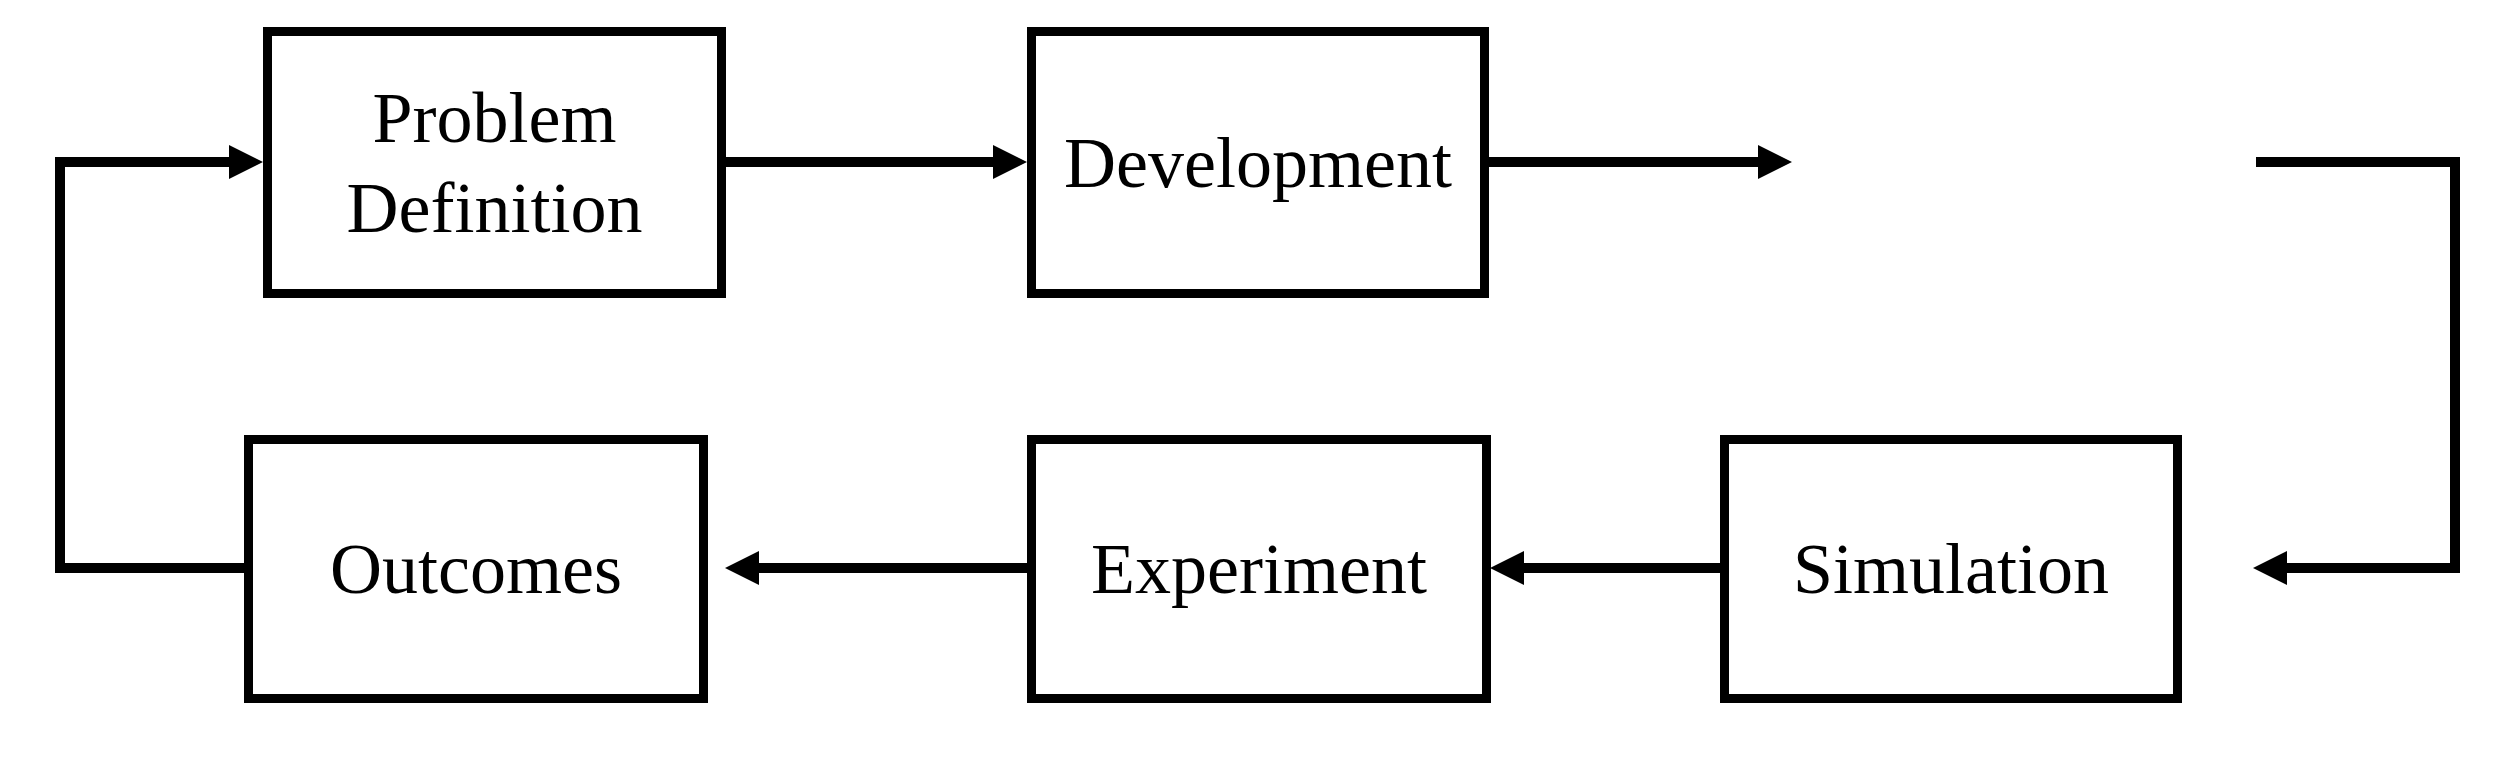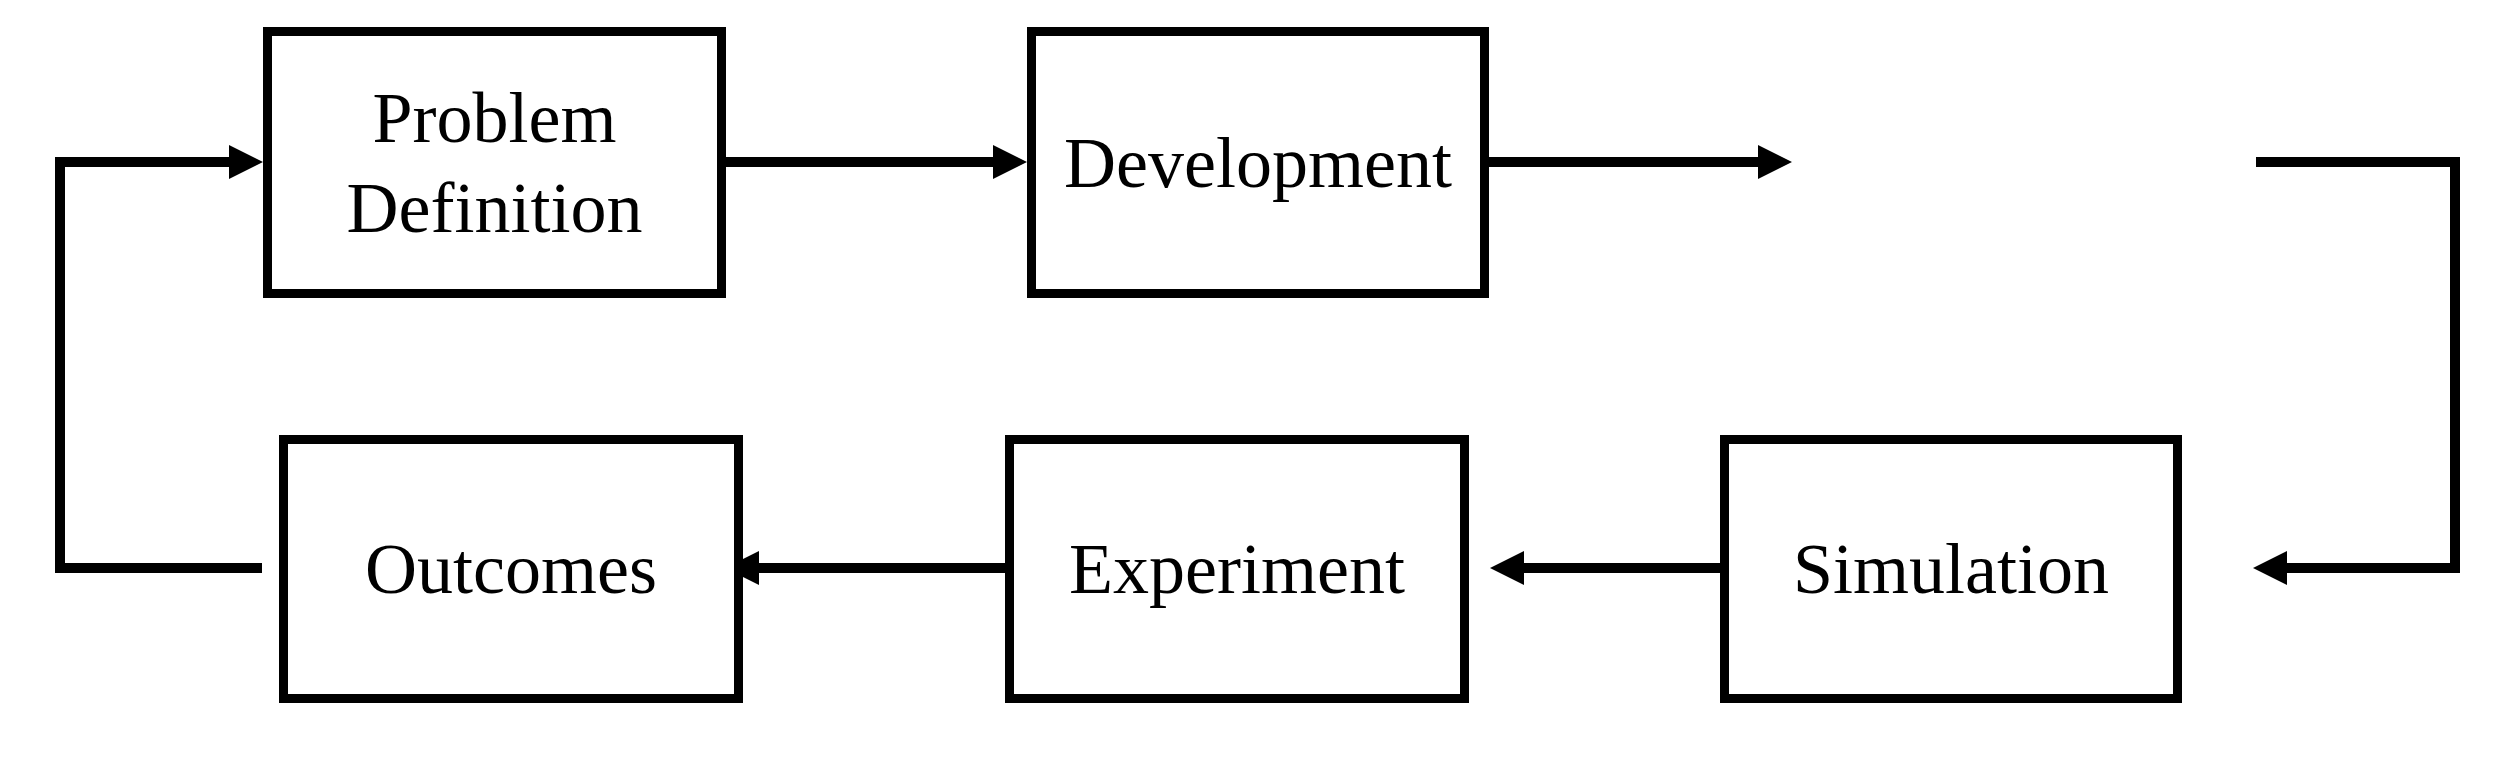--- a/index.html
+++ b/index.html
@@ -31,22 +31,22 @@
     justify-content: center;
     text-align: center;
     font-size: 72px;
     line-height: 90px;
     color: #000000;
     padding: 0 10px;
   }
   #node-problem-definition { left: 263px;  top: 27px;  width: 463px; height: 271px; }
   #node-benchmarks         { left: 1027px; top: 27px;  width: 462px; height: 271px; }
   #node-development        { left: 1792px; top: 27px;  width: 464px; height: 271px; }
-  #node-outcomes           { left: 279px;  top: 435px; width: 464px; height: 268px; }
-  #node-experiment         { left: 1005px; top: 435px; width: 464px; height: 268px; }
+  #node-outcomes           { left: 244px;  top: 435px; width: 464px; height: 268px; }
+  #node-experiment         { left: 1027px; top: 435px; width: 464px; height: 268px; }
   #node-simulation         { left: 1720px; top: 435px; width: 462px; height: 268px; }
   .edge-line {
     fill: none;
     stroke: #000000;
     stroke-width: 10;
   }
   .edge-head {
     fill: #000000;
     stroke: none;
   }

